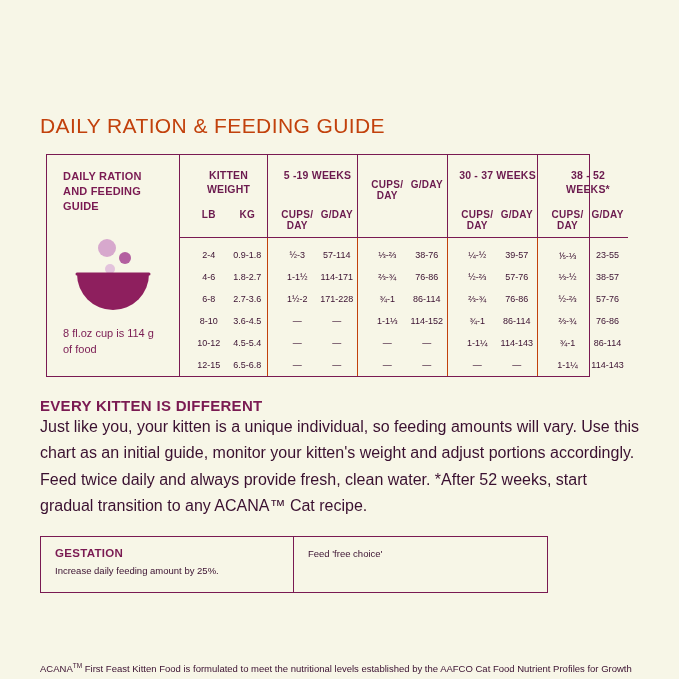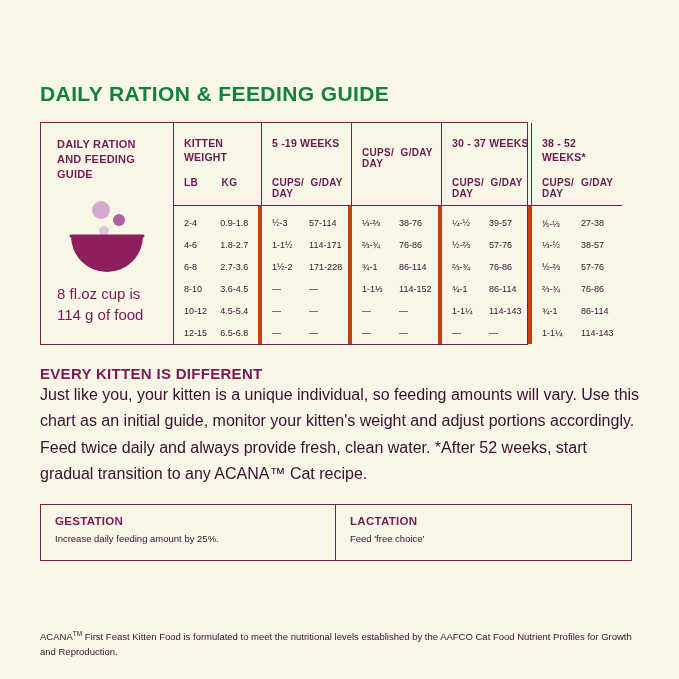--- a/index.html
+++ b/index.html
@@ -11,33 +11,34 @@
     color: #6b1a4e;
     overflow: hidden;
   }
   .page {
     position: relative;
     width: 679px; height: 679px;
     padding: 0 40px;
   }
   .title {
     font-size: 21px;
-    font-weight: bold;
+    font-weight: normal;
     letter-spacing: 0.4px;
-    color: #15803d;
-    margin-top: 82px;
+    color: #c2410c;
+    margin-top: 114px;
     margin-bottom: 16px;
     text-transform: uppercase;
   }
 
   
   .table-wrap {
     border: 1px solid #7a1a52;
-    width: 488px;
-    display: flex;
+    width: 544px;
+    display: flex;
+    margin-left: 6px;
   }
   .left-cell {
     width: 150px;
     border-right: 1px solid #7a1a52;
     padding: 14px 16px 10px 16px;
     display: flex;
     flex-direction: column;
   }
   .left-title {
     font-size: 11px;
@@ -49,30 +50,31 @@
   }
   .bowl-art {
     flex: 1;
     display: flex;
     align-items: center;
     justify-content: center;
     padding-top: 6px;
   }
   .bowl-svg { display:block; }
   .cup-note {
-    font-size: 15px;
+    font-size: 11px;
     line-height: 1.45;
     color: #7a1a52;
     padding-bottom: 8px;
   }
 
   .grid {
     flex: 1;
     display: flex;
     flex-direction: column;
+    text-align: center;
   }
   .grid-head {
     display: flex;
     border-bottom: 1px solid #7a1a52;
   }
   .gcol {
     border-right: 1px solid #7a1a52;
     padding: 14px 0 0 10px;
   }
   .gcol:last-child { border-right: none; }
@@ -93,21 +95,21 @@
     text-transform: uppercase;
     letter-spacing: 0.3px;
     margin-top: 10px;
     margin-bottom: 6px;
   }
   .sub-a { width: 42px; }
   .sub-b { width: 44px; }
 
   .grid-body { display: flex; }
   .bcol {
-    border-right: 4px solid #c2410c;
+    border-right: 1px solid #c2410c;
     padding: 0 0 0 10px;
   }
   .bcol:last-child { border-right: none; }
   .brow {
     display: flex;
     font-size: 9px;
     height: 22px;
     align-items: center;
     color: #3a1030;
   }
@@ -127,21 +129,21 @@
   }
   .body-text {
     width: 600px;
     font-size: 16px;
     line-height: 1.65;
     color: #3a1030;
   }
 
   
   .boxes {
-    width: 592px;
+    width: 508px;
     display: flex;
     border: 1px solid #7a1a52;
     margin-top: 16px;
   }
   .box {
     width: 50%;
     padding: 10px 14px 14px 14px;
   }
   .box.first { border-right: 1px solid #7a1a52; }
   .box-title {
@@ -336,21 +338,21 @@
             </div>
           <div class="brow">
               <span class="cell-a">—</span>
               <span class="cell-b">—</span>
             </div>
         </div>
 
         <div class="bcol gcol-p pad-top">
           <div class="brow">
               <span class="cell-a">⅕-⅓</span>
-              <span class="cell-b">27-38</span>
+              <span class="cell-b">23-55</span>
             </div>
           <div class="brow">
               <span class="cell-a">⅓-½</span>
               <span class="cell-b">38-57</span>
             </div>
           <div class="brow">
               <span class="cell-a">½-⅔</span>
               <span class="cell-b">57-76</span>
             </div>
           <div class="brow">
@@ -373,21 +375,20 @@
 
   <div class="sec-title">EVERY KITTEN IS DIFFERENT</div>
   <div class="body-text">Just like you, your kitten is a unique individual, so feeding amounts will vary. Use this chart as an initial guide, monitor your kitten's weight and adjust portions accordingly. Feed twice daily and always provide fresh, clean water. *After 52 weeks, start gradual transition to any ACANA™ Cat recipe.</div>
 
   <div class="boxes">
     <div class="box first">
       <div class="box-title">GESTATION</div>
       <div class="box-text">Increase daily feeding amount by 25%.</div>
     </div>
     <div class="box">
-      <div class="box-title">LACTATION</div>
       <div class="box-text">Feed 'free choice'</div>
     </div>
   </div>
 
   <div class="footer">
     <span>ACANA</span><span class="sup">TM</span><span> First Feast Kitten Food is formulated to meet the nutritional levels established by the AAFCO Cat Food Nutrient Profiles for Growth and Reproduction.</span>
   </div>
 
 </div>
 

